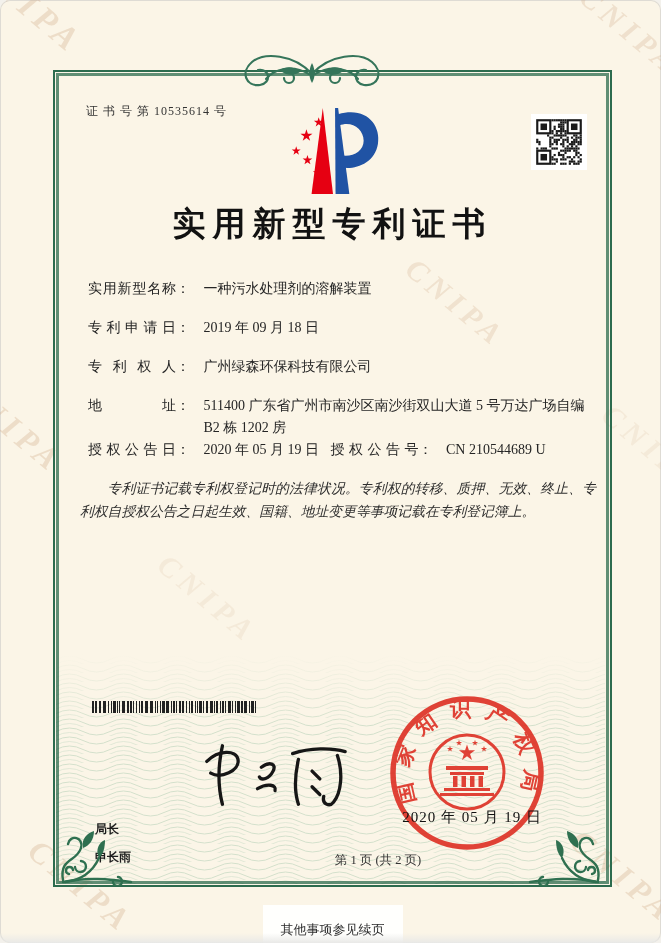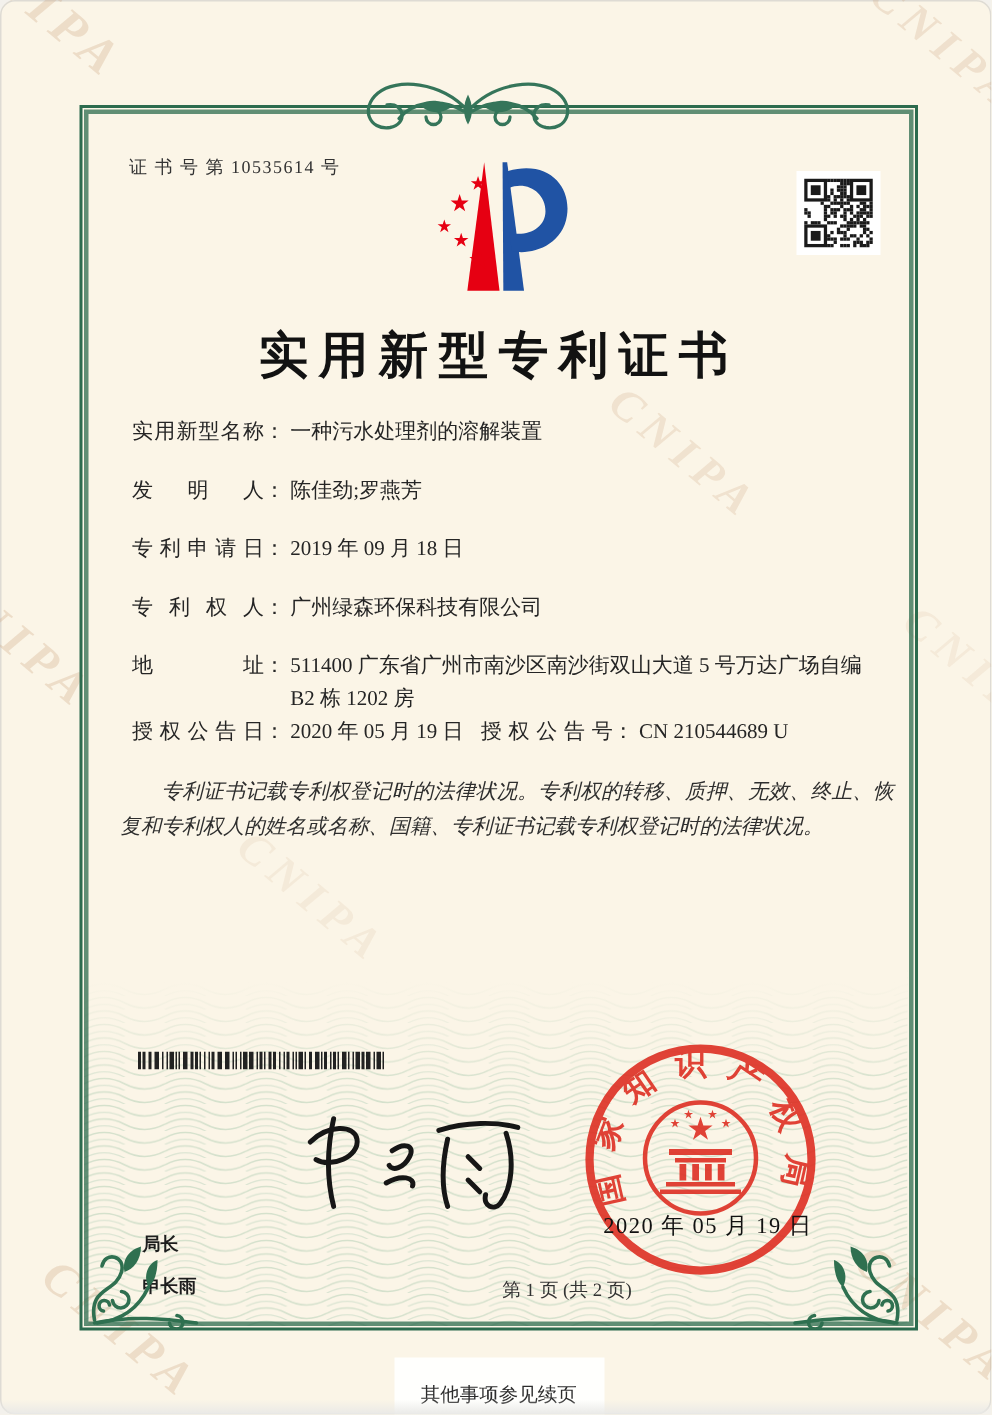--- a/index.html
+++ b/index.html
@@ -15,28 +15,28 @@
       color:rgba(205,166,128,.30);transform:rotate(40deg);white-space:nowrap;
       font-family:"Liberation Serif",serif;}
   
   .waves{position:absolute;left:56px;top:646px;z-index:1;}
   .wavefade{position:absolute;left:56px;top:646px;width:549px;height:80px;z-index:1;
             background:linear-gradient(#fbf5e7 10%,rgba(251,245,231,0));}
   .content{position:absolute;z-index:4;}
   .cert-number{left:86px;top:103px;font-size:12px;letter-spacing:1px;color:#333;}
   .logo-wrap{left:53px;top:104px;width:559px;text-align:center;}
   .title{left:53px;top:202px;width:559px;text-align:center;font-size:33px;font-weight:bold;
-         letter-spacing:7px;color:#121212;margin-top:13px;}
+         letter-spacing:7px;color:#121212;}
   .qr{left:531px;top:114px;background:#fff;padding:3px;line-height:0;}
   
   .fields{left:80px;top:278px;width:516px;font-size:14px;color:#252525;}
   .row{margin:0 0 17px 8px;line-height:22px;white-space:nowrap;}
   .row .lab{display:inline-block;width:88px;text-align:justify;text-align-last:justify;vertical-align:top;}
   .row .colon{display:inline-block;vertical-align:top;}
-  .row .val{display:inline-block;vertical-align:top;margin-left:0;}
+  .row .val{display:inline-block;vertical-align:top;margin-left:10px;}
   .row-addr{margin-bottom:0;}
   .row-addr .val{width:382px;white-space:normal;}
   .pair2{margin-left:8px;}
   .paras{margin-top:9px;font-size:13.8px;line-height:22.5px;text-align:justify;color:#2e2e2e;
          font-style:italic;}
   .paras p{margin:0;text-indent:2em;}
   .barcode{left:92px;top:701px;line-height:0;}
   .signer{left:95px;top:793px;font-family:"Liberation Sans","DejaVu Sans",sans-serif;
           font-size:12px;font-weight:600;color:#1d1d1d;line-height:28px;margin-top:22px;}
   .sig{left:192px;top:738px;line-height:0;}
@@ -291,43 +291,39 @@
   </div>
 
   <div class="content title">实用新型专利证书</div>
 
   <div class="content fields">
     <div class="row">
       <span class="lab">实用新型名称</span><span class="colon">：</span>
       <span class="val">一种污水处理剂的溶解装置</span>
     </div>
     <div class="row">
-      <span class="lab">发明人</span><span class="colon">：</span>
-      <span class="val">陈佳劲;罗燕芳</span>
-    </div>
-    <div class="row">
       <span class="lab">专利申请日</span><span class="colon">：</span>
       <span class="val">2019 年 09 月 18 日</span>
     </div>
     <div class="row">
       <span class="lab">专利权人</span><span class="colon">：</span>
       <span class="val">广州绿森环保科技有限公司</span>
     </div>
     <div class="row row-addr">
       <span class="lab">地址</span><span class="colon">：</span>
       <span class="val">511400 广东省广州市南沙区南沙街双山大道 5 号万达广场自编 B2 栋 1202 房</span>
     </div>
     <div class="row">
       <span class="lab">授权公告日</span><span class="colon">：</span>
       <span class="val">2020 年 05 月 19 日</span>
       <span class="lab pair2">授权公告号</span><span class="colon">：</span>
       <span class="val">CN 210544689 U</span>
     </div>
     <div class="paras">
-      <p>专利证书记载专利权登记时的法律状况。专利权的转移、质押、无效、终止、恢复和专利权人的姓名或名称、国籍、专利证书记载专利权登记时的法律状况。</p>
+      <p>专利证书记载专利权登记时的法律状况。专利权的转移、质押、无效、终止、专利权自授权公告之日起生效、国籍、地址变更等事项记载在专利登记簿上。</p>
     </div>
   </div>
 
   <div class="content barcode">
     <svg id="bcSvg" width="166" height="12" viewBox="0 0 166 12">
         <rect x="0" y="0" width="2" height="12" fill="#222"></rect>
         <rect x="3" y="0" width="2" height="12" fill="#222"></rect>
         <rect x="7" y="0" width="2" height="12" fill="#222"></rect>
         <rect x="11" y="0" width="3" height="12" fill="#222"></rect>
         <rect x="16" y="0" width="1" height="12" fill="#222"></rect>

